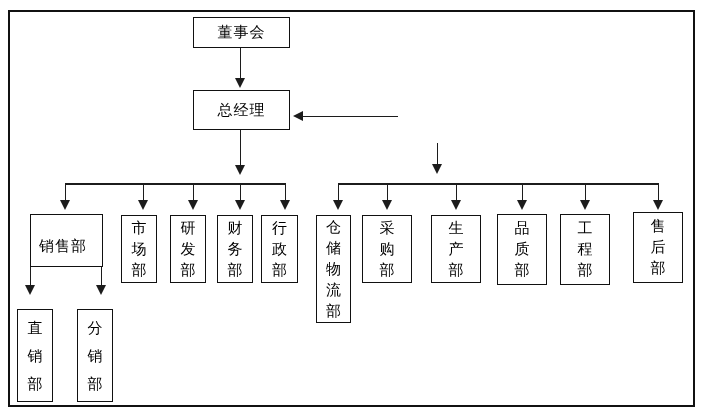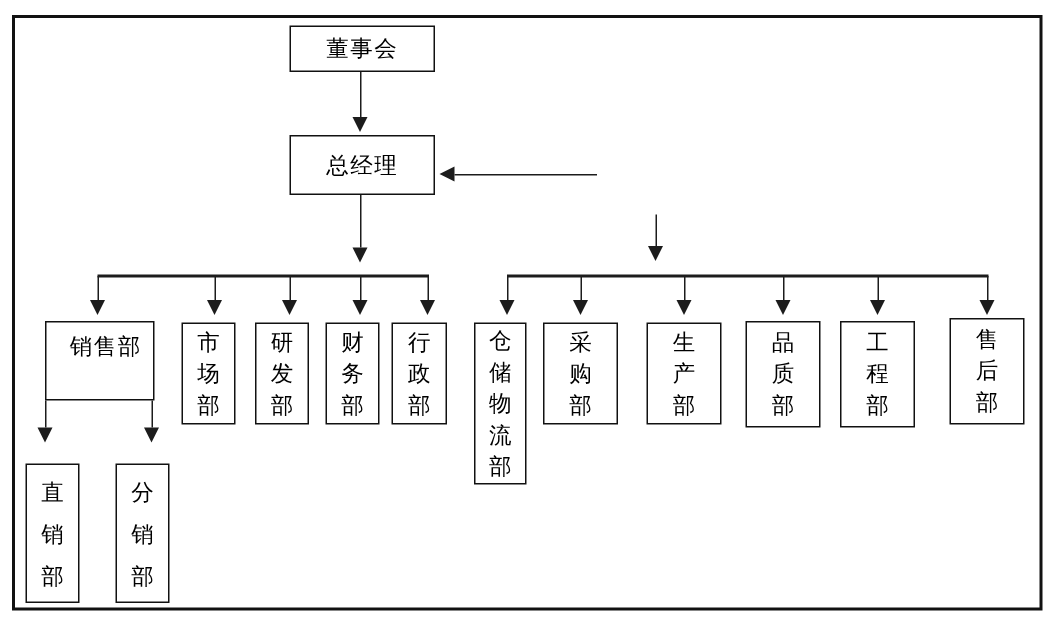--- a/index.html
+++ b/index.html
@@ -9,21 +9,21 @@
   }
   .frame{position:absolute;left:8px;top:10px;width:687px;height:397px;border:2px solid #111;box-sizing:border-box;}
   .node{
     position:absolute;border:1px solid #111;background:#fff;box-sizing:border-box;
     display:flex;align-items:center;justify-content:center;
     font-size:15px;letter-spacing:1px;
   }
   .node .label{display:block;}
   .v .label{white-space:pre-line;text-align:center;line-height:21px;letter-spacing:0;}
   .loose .label{line-height:28px;}
-  .sales-node{align-items:flex-start;justify-content:center;padding:7px 0 0 8px;}
+  .sales-node{align-items:flex-start;justify-content:flex-start;padding:22px 0 0 8px;}
   .hl{position:absolute;height:2px;background:#1c1c1c;}
   .hl.thin{height:1px;}
   .vl{position:absolute;width:1px;background:#1c1c1c;}
   .ad{position:absolute;width:0;height:0;
       border-left:5px solid transparent;border-right:5px solid transparent;
       border-top:10px solid #1c1c1c;}
   .al{position:absolute;width:0;height:0;
       border-top:5px solid transparent;border-bottom:5px solid transparent;
       border-right:10px solid #1c1c1c;}
 </style>

